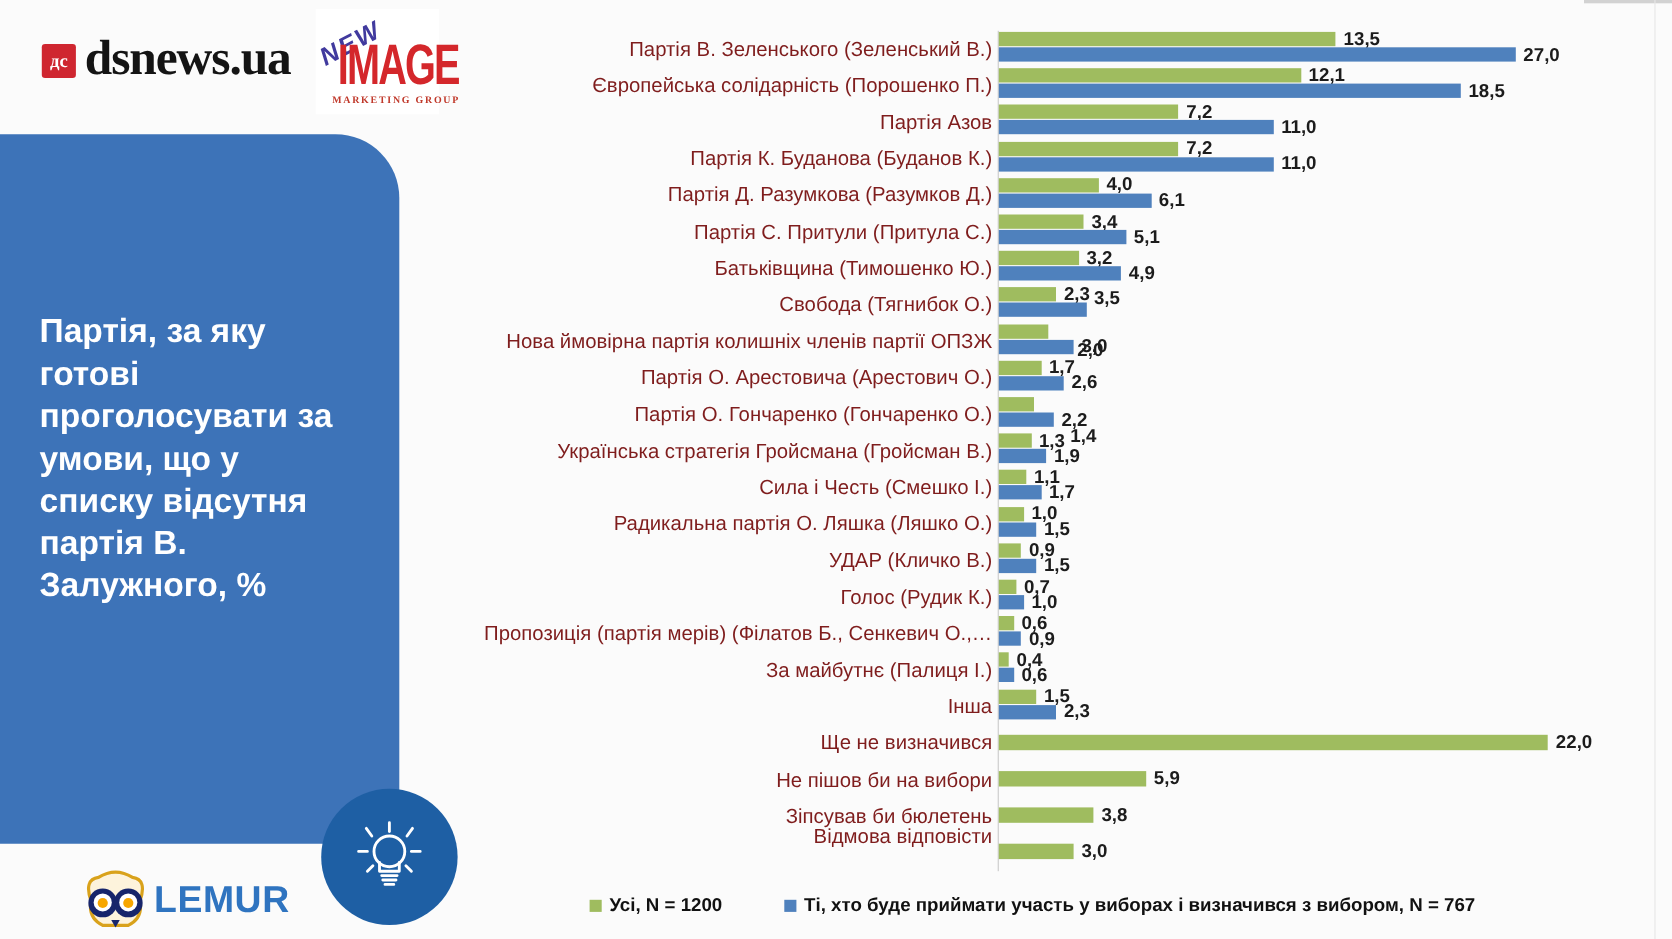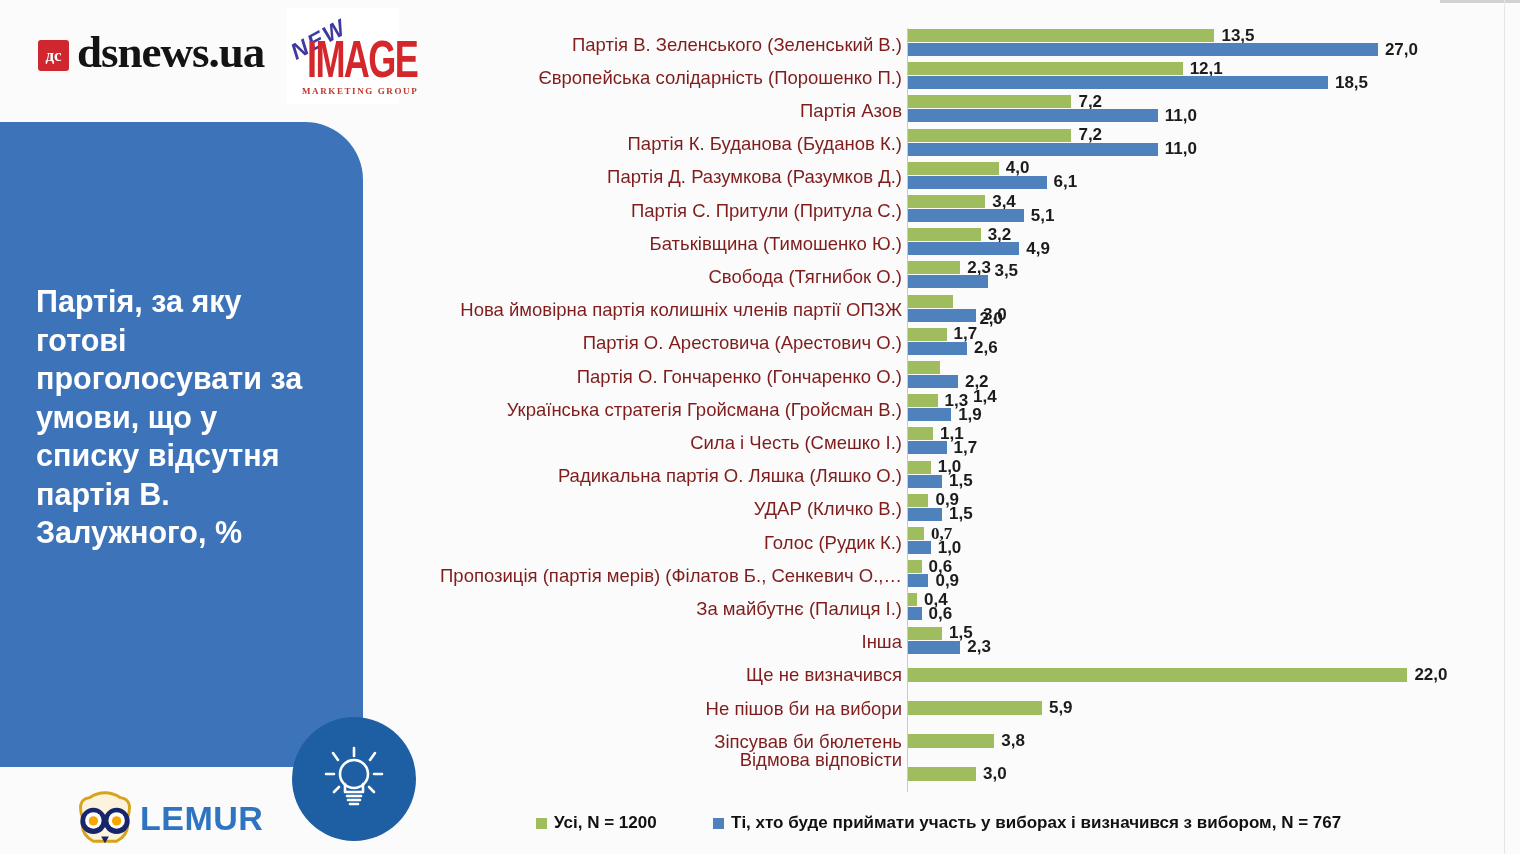--- a/index.html
+++ b/index.html
@@ -171,21 +171,21 @@
       <div class="val" style="left: 937.7px; top: 460.1px;">1,0</div>
       <div class="bar blue" style="top: 474.6px; height: 13px; width: 34px;"></div>
       <div class="val" style="left: 949.05px; top: 474.1px;">1,5</div>
       <div class="cat-label" style="top: 496.3px;">УДАР (Кличко В.)</div>
       <div class="bar green" style="top: 493.8px; height: 13px; width: 20.4px;"></div>
       <div class="val" style="left: 935.43px; top: 493.3px;">0,9</div>
       <div class="bar blue" style="top: 507.8px; height: 13px; width: 34px;"></div>
       <div class="val" style="left: 949.05px; top: 507.3px;">1,5</div>
       <div class="cat-label" style="top: 529.5px;">Голос (Рудик К.)</div>
       <div class="bar green" style="top: 527px; height: 13px; width: 15.9px;"></div>
-      <div class="val" style="left: 930.89px; top: 526.5px; font-family: Liberation Serif, serif;">0,7</div>
+      <div class="val" style="left: 930.89px; top: 526.5px;">0,7</div>
       <div class="bar blue" style="top: 541px; height: 13px; width: 22.7px;"></div>
       <div class="val" style="left: 937.7px; top: 540.5px;">1,0</div>
       <div class="cat-label" style="top: 562.7px;">Пропозиція (партія мерів) (Філатов Б., Сенкевич О.,…</div>
       <div class="bar green" style="top: 560.2px; height: 13px; width: 13.6px;"></div>
       <div class="val" style="left: 928.62px; top: 559.7px;">0,6</div>
       <div class="bar blue" style="top: 574.2px; height: 13px; width: 20.4px;"></div>
       <div class="val" style="left: 935.43px; top: 573.7px;">0,9</div>
       <div class="cat-label" style="top: 595.9px;">За майбутнє (Палиця І.)</div>
       <div class="bar green" style="top: 593.4px; height: 13px; width: 9.1px;"></div>
       <div class="val" style="left: 924.08px; top: 592.9px;">0,4</div>

